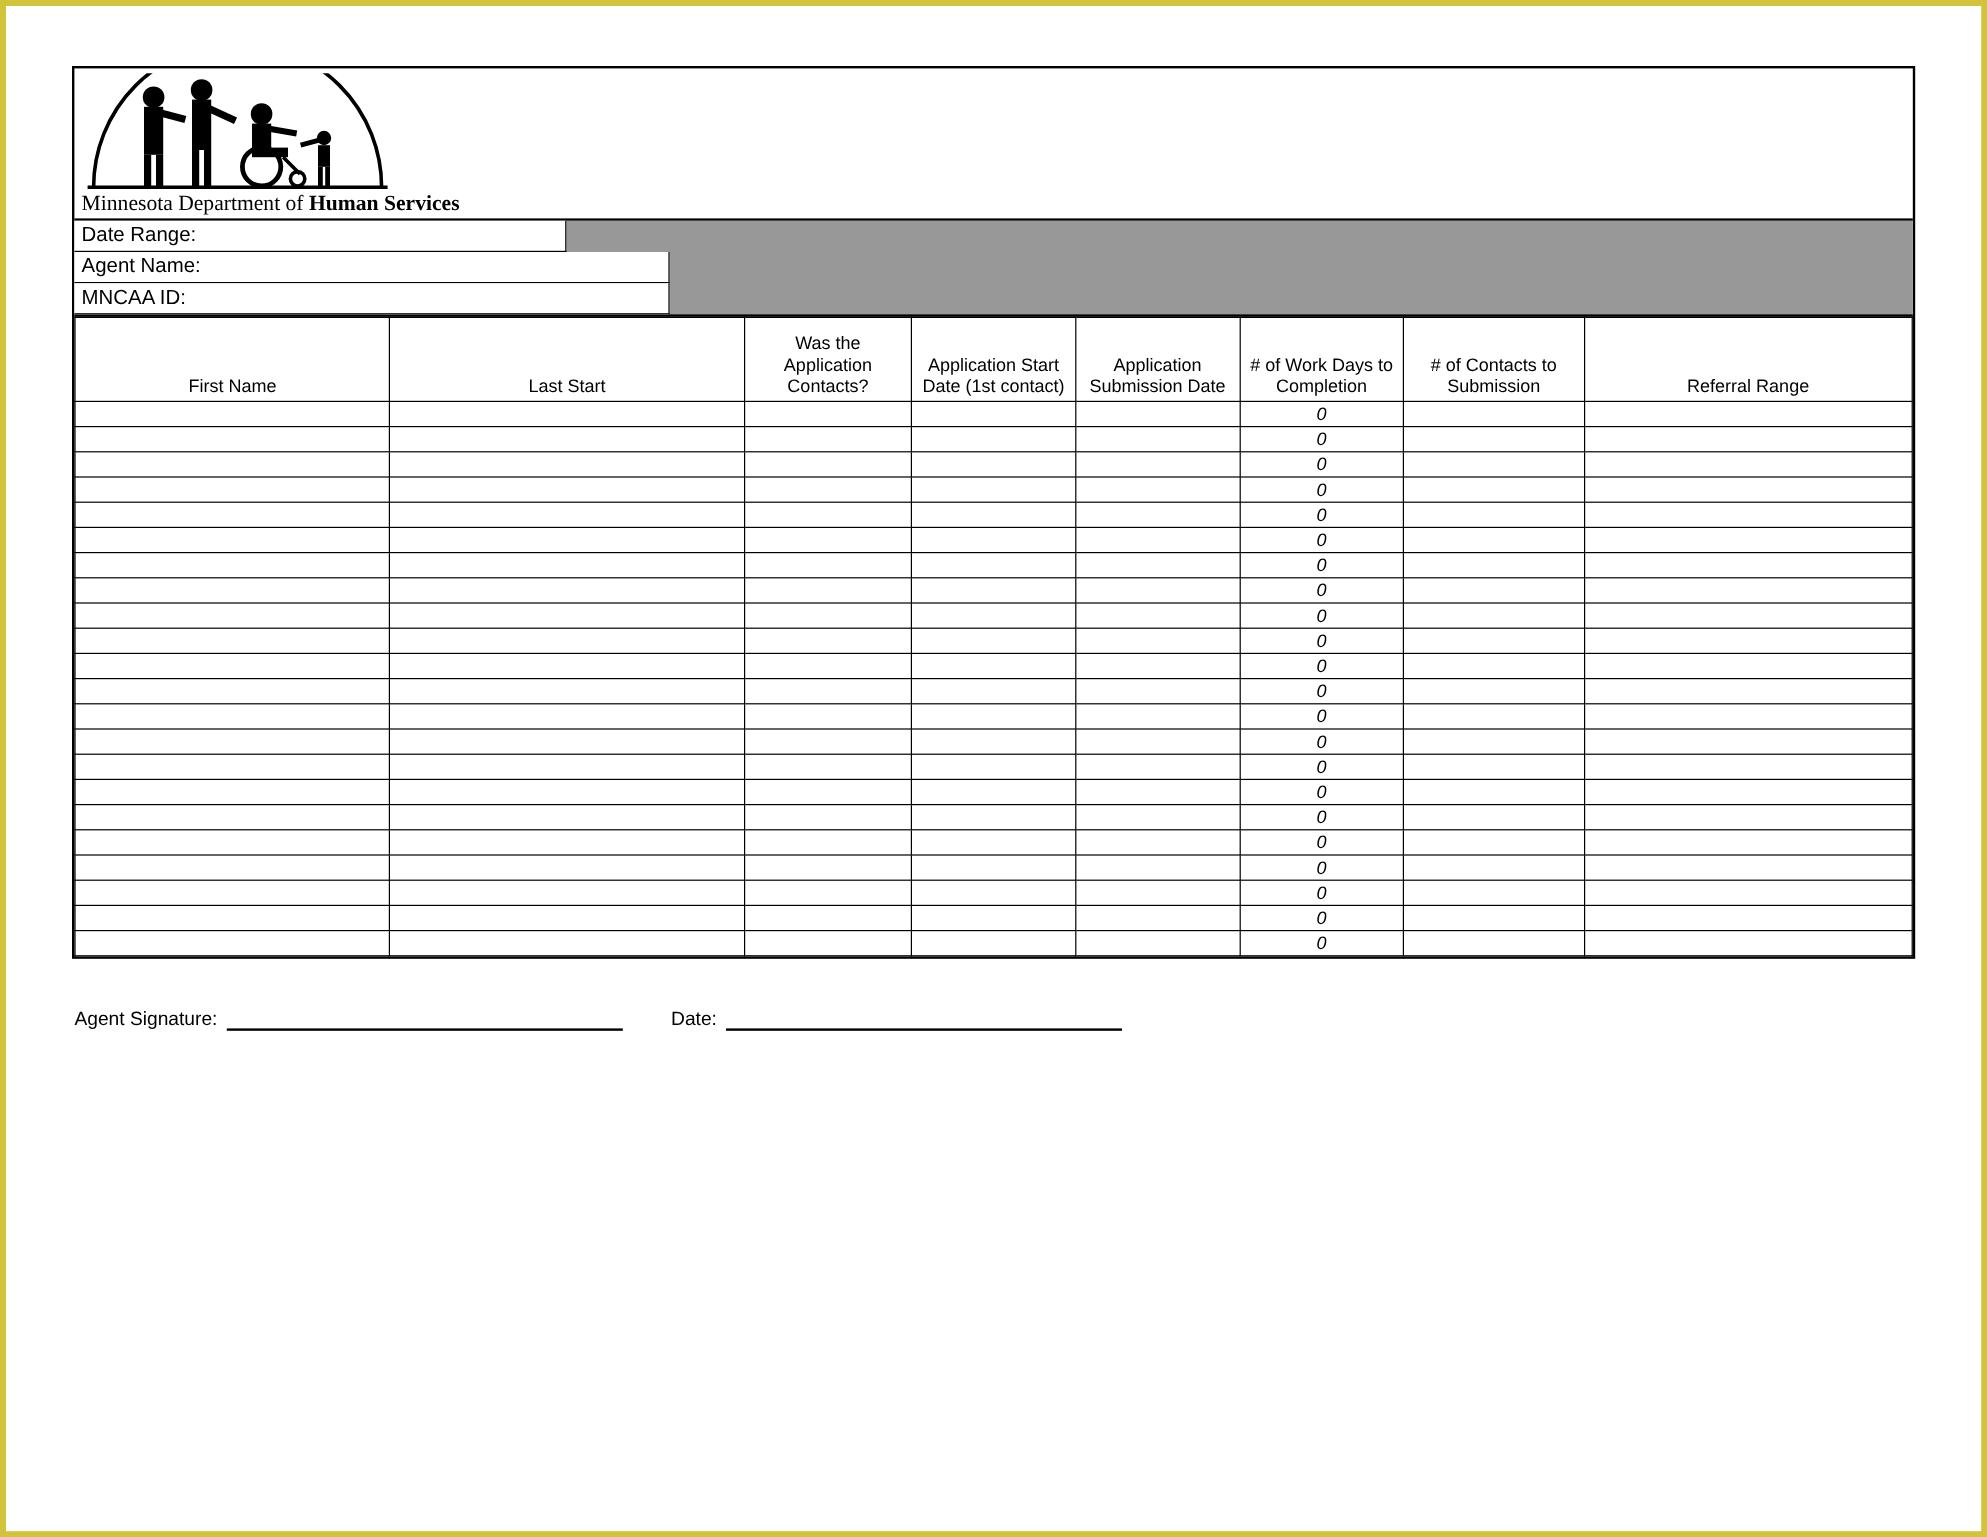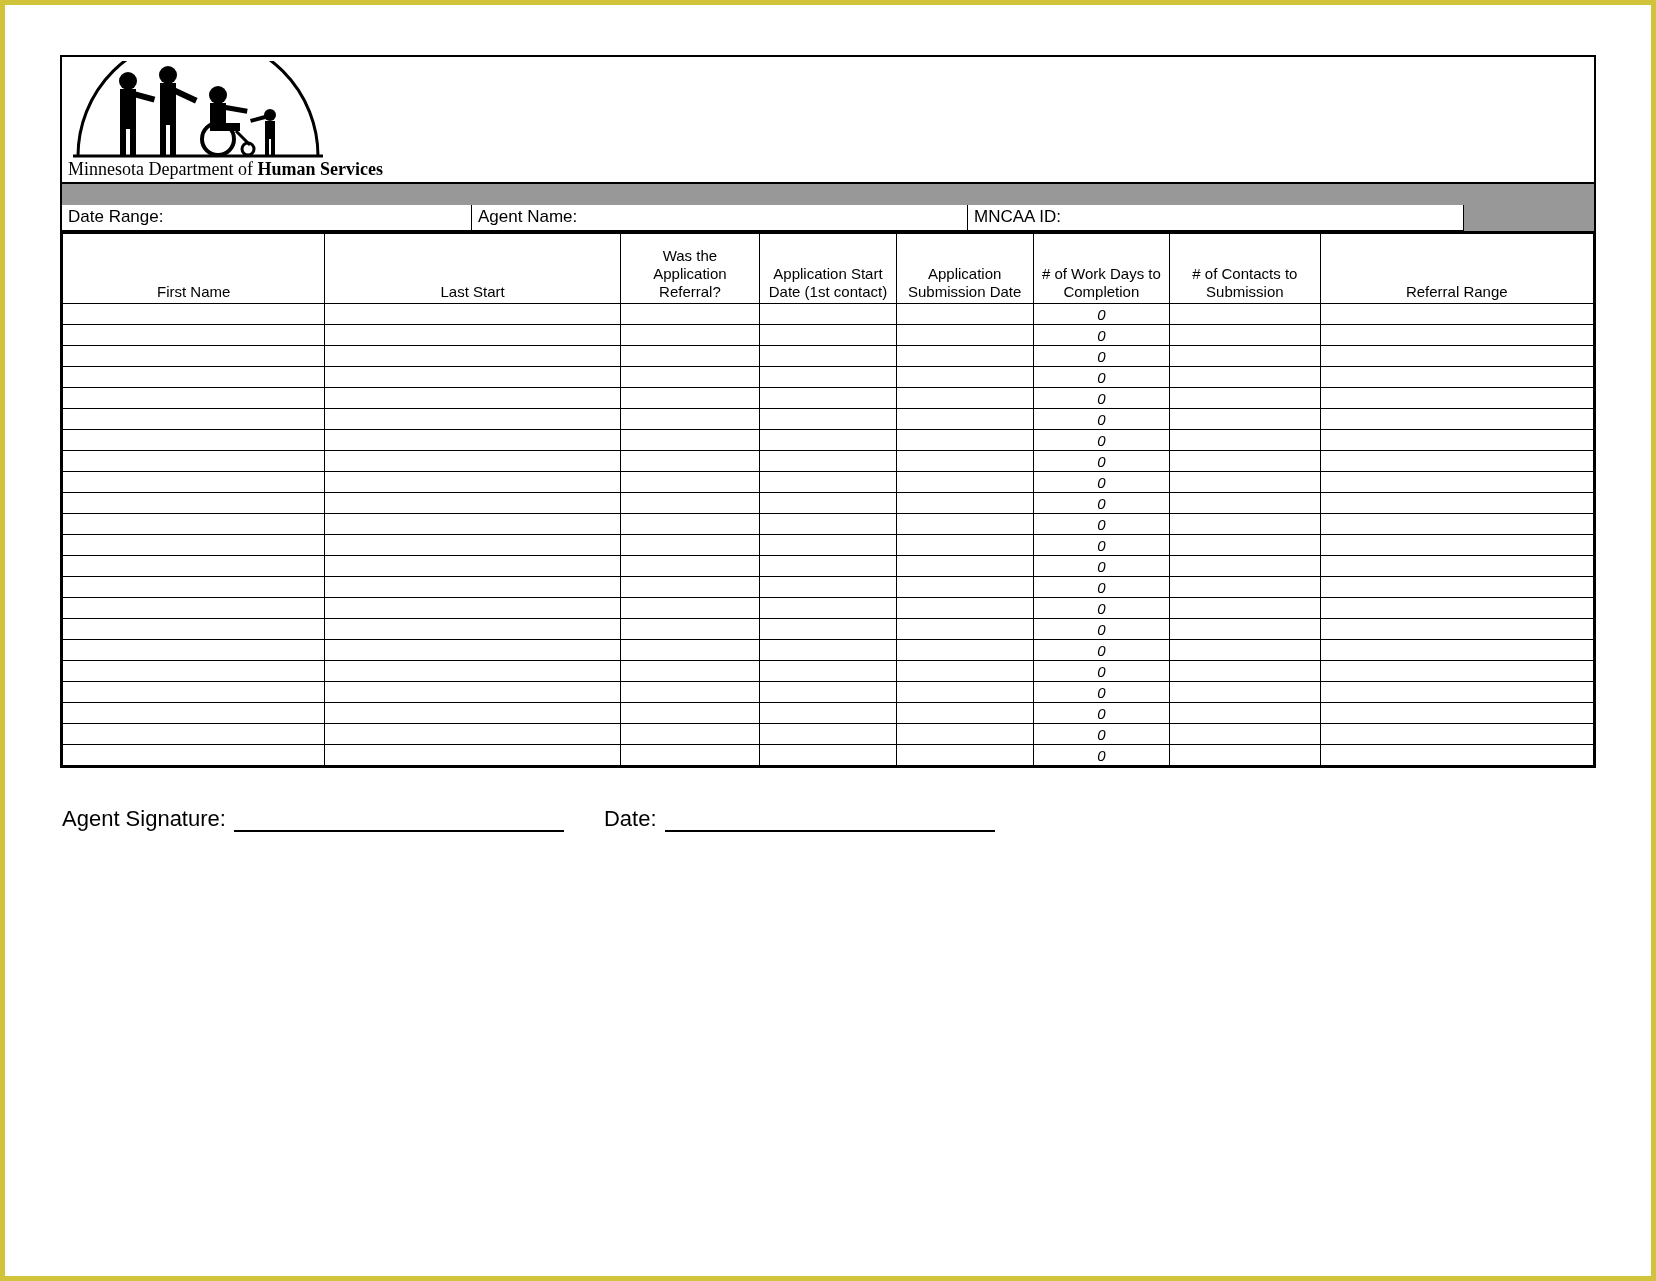--- a/index.html
+++ b/index.html
@@ -45,22 +45,21 @@
   .header-spacer {
     flex: 1;
   }
   .info-block {
     display: flex;
     background: #989898;
     border-bottom: 2px solid #000;
   }
   .info-fields {
     display: flex;
-    flex-direction: row;
-    margin-top: 21px;
+    flex-direction: column;
   }
   .info-row {
     display: flex;
     height: 26px;
     line-height: 24px;
   }
   .info-field {
     background: #fff;
     border: 1px solid #000;
     border-top: 0;
@@ -100,21 +99,21 @@
   .col-start   { width: 100px; }
   .col-submit  { width: 100px; }
   .col-workdays{ width: 100px; }
   .col-contacts{ width: 110px; }
   .col-referral{ width: 200px; }
   td.workdays { font-style: italic; }
   .sig-row {
     display: flex;
     margin-top: 38px;
     padding: 0 2px;
-    font-size: 22px;
+    font-size: 16px;
     align-items: flex-end;
   }
   .sig-group {
     display: flex;
     align-items: flex-end;
   }
   .sig-line {
     border-bottom: 2px solid #000;
     height: 22px;
     margin-left: 8px;
@@ -191,21 +190,21 @@
         <col class="col-start">
           <col class="col-submit">
           <col class="col-workdays">
         <col class="col-contacts">
           <col class="col-referral">
       </colgroup>
       <thead>
         <tr>
           <th>First Name</th>
           <th>Last Start</th>
-          <th>Was the Application Referral?</th>
+          <th>Was the Application Contacts?</th>
           <th>Application Start Date (1st contact)</th>
           <th>Application Submission Date</th>
           <th># of Work Days to Completion</th>
           <th># of Contacts to Submission</th>
           <th>Referral Range</th>
         </tr>
       </thead>
       <tbody id="tbody">
           <tr>
             <td></td>

